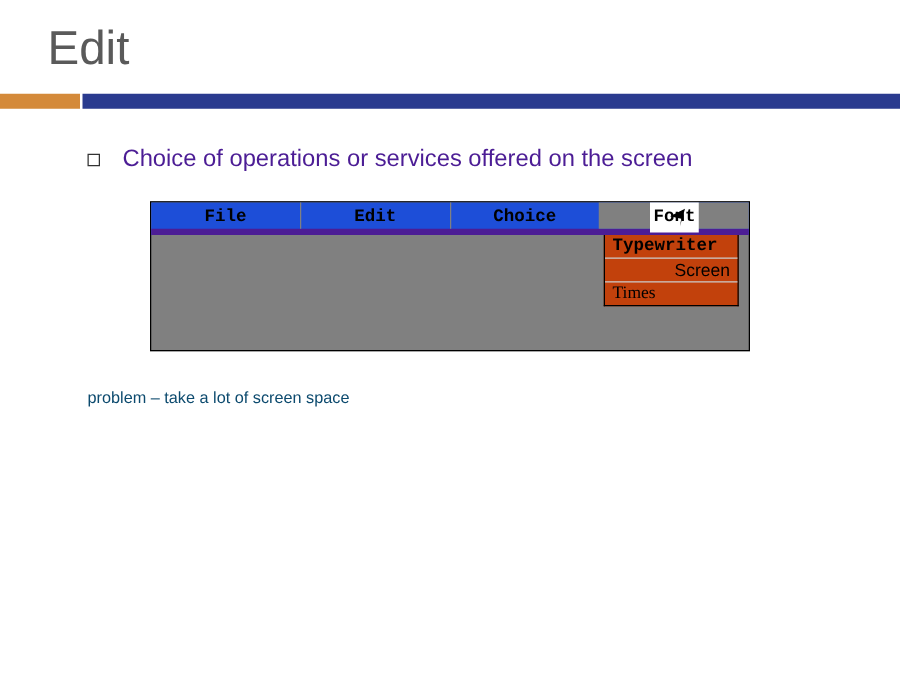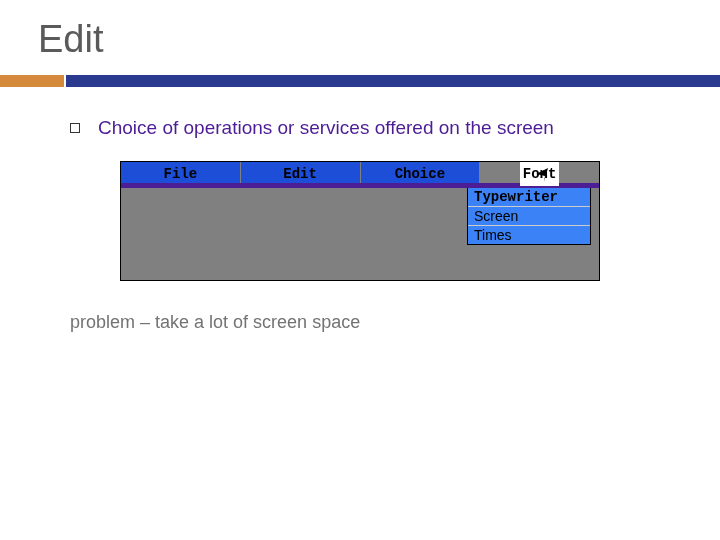--- a/index.html
+++ b/index.html
@@ -89,45 +89,45 @@
     padding: 0 3px;
   }
   .menu-body {
     height: 92px;
     position: relative;
   }
   .dropdown {
     position: absolute;
     top: 0;
     right: 8px;
-    width: 124px;
-    background: #3b82f6;
+    width: 108px;
+    background: #c2410c;
     border: 1px solid #000;
     border-top: none;
   }
   .dd-item {
     font-size: 14px;
     padding: 1px 6px;
     border-bottom: 1px solid #ccc;
   }
   .dd-item.mono { font-family: "Courier New", monospace; font-weight: bold; }
-  .dd-item.screenf { font-family: Arial, sans-serif; }
-  .dd-item.serif { font-family: Liberation Sans, sans-serif; border-bottom: none; }
+  .dd-item.screenf { font-family: Arial, sans-serif; text-align: right; }
+  .dd-item.serif { font-family: Liberation Serif, serif; border-bottom: none; }
   .cursor {
     position: absolute;
     top: 4px;
     left: 56px;
     width: 0;
     height: 0;
   }
   .cursor svg { overflow: visible; }
   .bottom-text {
     margin: 8px 10px 0 32px;
-    font-size: 18px;
-    color: #737373;
+    font-size: 13px;
+    color: #0c4a6e;
     line-height: 1.45;
   }
 </style>
 </head>
 <body>
 
 <div class="slide">
   <div class="title">Edit</div>
 
   <div class="accent-row">

